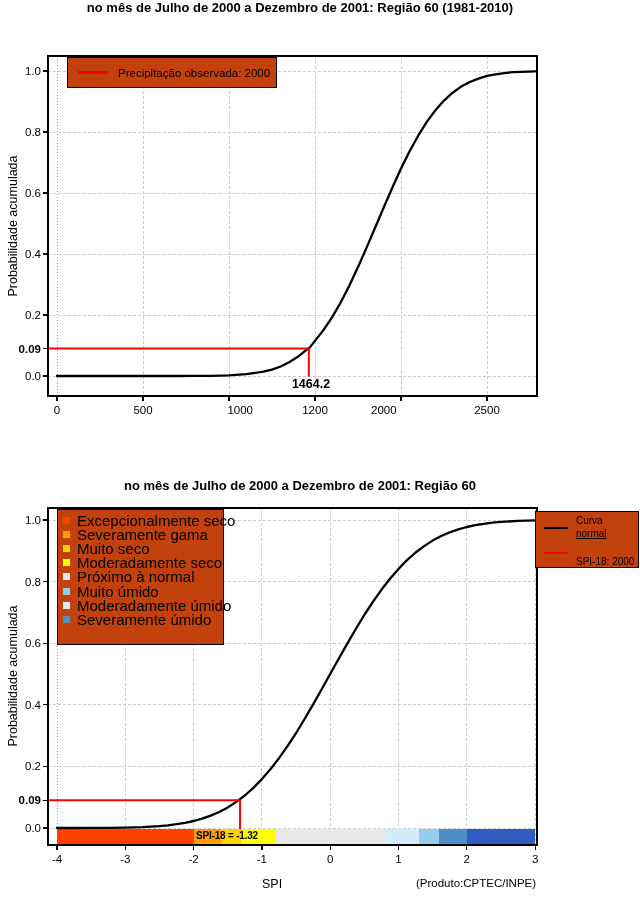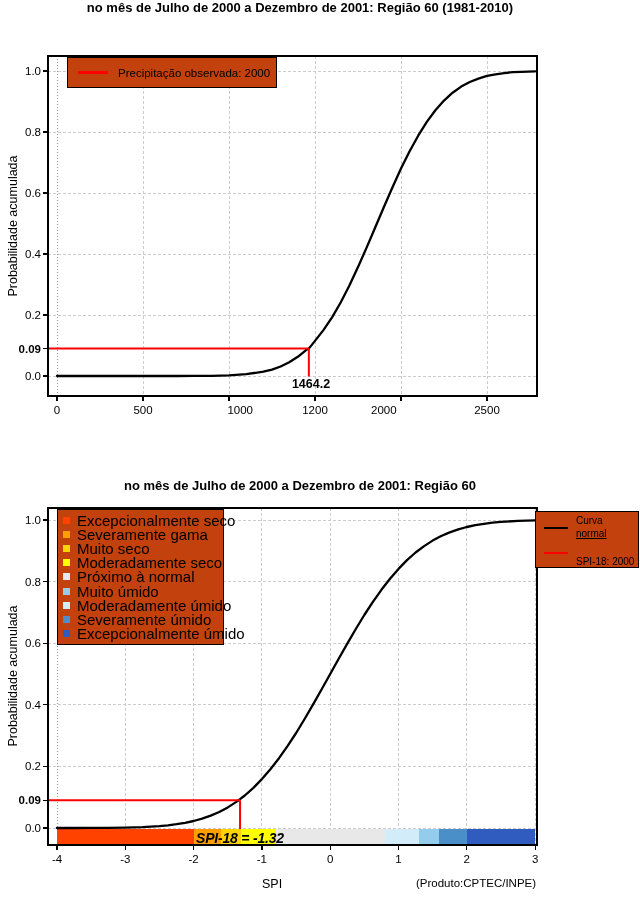--- a/index.html
+++ b/index.html
@@ -15,21 +15,21 @@
   .tick-label{font-size:11.5px;line-height:14px;white-space:nowrap;}
   .tick-label.bold{font-weight:bold;}
   .annot{font-weight:bold;font-size:12.5px;white-space:nowrap;}
   .legend-box{position:absolute;background:#c2410c;border:1px solid #000;box-sizing:border-box;}
   .leg1{display:flex;align-items:center;}
   .line-sample{display:inline-block;height:3px;}
   .cat-item{display:flex;align-items:center;height:14.2px;padding-left:5px;}
   .cat-swatch{width:7px;height:7px;margin-right:7px;flex:0 0 auto;}
   .cat-label{font-size:15px;white-space:nowrap;}
   .leg2-text{position:absolute;font-size:10px;white-space:nowrap;}
-  .spi-annot{font-weight:bold;font-size:14px;letter-spacing:-0.2px;white-space:nowrap;font-style:italic;}
+  .spi-annot{font-weight:bold;font-size:10px;letter-spacing:-0.2px;white-space:nowrap;}
   .produto{font-size:11.5px;text-align:center;white-space:nowrap;}
 </style>
 </head>
 <body>
 
 <div class="page">
 
   <svg id="plot-svg" width="640" height="900">
       <line x1="57" y1="56" x2="57" y2="396" stroke="#999999" stroke-width="1" stroke-dasharray="1,2" shape-rendering="crispEdges"></line>
       <line x1="143" y1="56" x2="143" y2="396" stroke="#cccccc" stroke-width="1" stroke-dasharray="3,2" shape-rendering="crispEdges"></line>
@@ -145,24 +145,20 @@
         <span class="cat-label">Muito úmido</span>
       </div>
       <div class="cat-item">
         <span class="cat-swatch" style="background: rgb(210, 237, 249);"></span>
         <span class="cat-label">Moderadamente úmido</span>
       </div>
       <div class="cat-item">
         <span class="cat-swatch" style="background: rgb(75, 143, 201);"></span>
         <span class="cat-label">Severamente úmido</span>
       </div>
-      <div class="cat-item">
-        <span class="cat-swatch" style="background: rgb(47, 92, 190);"></span>
-        <span class="cat-label">Excepcionalmente úmido</span>
-      </div>
     </div>
 
   <div class="legend-box" style="left:535px;top:511px;width:104px;height:57px;">
     <span class="line-sample abs" style="width:24px;height:2px;background:#000;left:8px;top:15px;"></span>
     <span class="leg2-text" style="left:40px;top:3px;">Curva</span>
     <span class="leg2-text" style="left:40px;top:16px;text-decoration:underline;">normal</span>
     <span class="line-sample abs" style="width:24px;height:2px;background:#ff0000;left:8px;top:40px;"></span>
     <span class="leg2-text" style="left:40px;top:35px;margin-top:9px;">SPI-18: 2000</span>
   </div>
 

